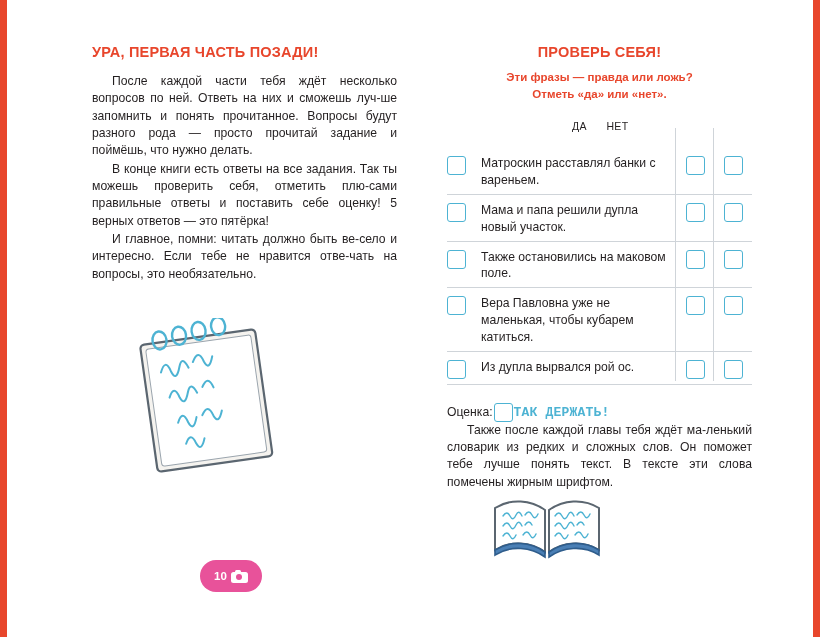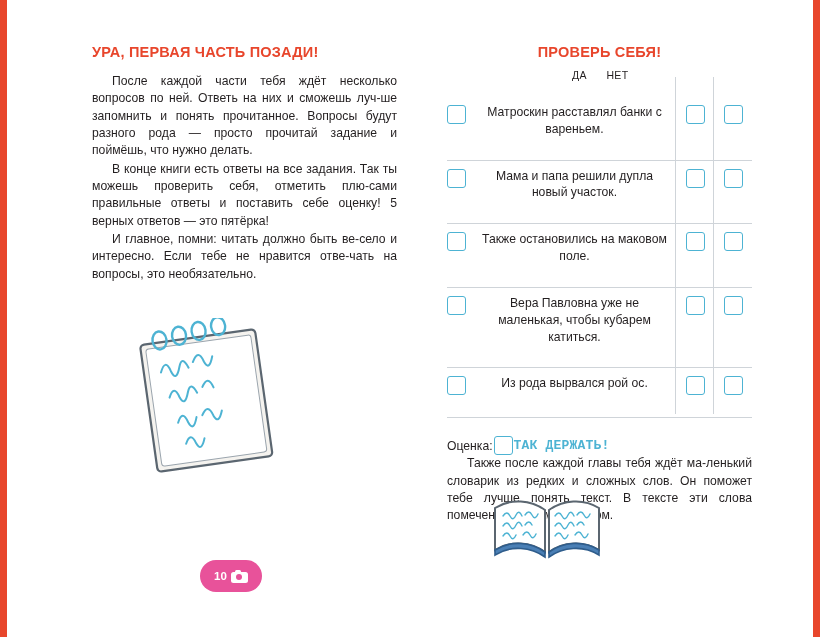--- a/index.html
+++ b/index.html
@@ -102,24 +102,23 @@
     width: 1px;
     background: #cfd4d9;
   }
   .divider-v.d1 { right: 76px; }
   .divider-v.d2 { right: 38px; }
 
   .quiz-row {
     display: flex;
     align-items: flex-start;
     border-bottom: 1px solid #cfd4d9;
-    padding: 7px 0 22px 0;
+    padding: 7px 0 5px 0;
     min-height: 26px;
     box-sizing: border-box;
-    text-align: center;
   }
   .quiz-row:first-child {
     border-top: 1px solid #cfd4d9;
   }
   .box {
     width: 19px;
     height: 19px;
     border: 1.4px solid #4db3d3;
     border-radius: 3px;
     box-sizing: border-box;
@@ -259,20 +258,24 @@
           <ellipse cx="68" cy="14" rx="7" ry="9"></ellipse>
           <ellipse cx="88" cy="12" rx="7" ry="9"></ellipse>
           <ellipse cx="108" cy="10" rx="7" ry="9"></ellipse>
         </g>
       </g>
     </svg>
   </div>
 
   <div class="col col-right">
     <h1 class="section-title">ПРОВЕРЬ СЕБЯ!</h1>
+    <p class="subtitle">
+      <span>Эти фразы — правда или ложь?</span><br>
+      <span>Отметь «да» или «нет».</span>
+    </p>
 
     <div class="quiz">
       <div class="quiz-head">
         <span>ДА</span>
         <span>НЕТ</span>
       </div>
       <div class="quiz-rows">
         <div class="divider-v d1"></div>
         <div class="divider-v d2"></div>
 
@@ -325,21 +328,21 @@
             </div>
           <div class="row-answer">
               <div class="box"></div>
             </div>
         </div>
 
         <div class="quiz-row">
           <div class="row-lead">
             <div class="box"></div>
           </div>
-          <div class="row-text">Из рода вырвался рой ос.</div>
+          <div class="row-text">Из дупла вырвался рой ос.</div>
           <div class="row-answer">
               <div class="box"></div>
             </div>
           <div class="row-answer">
               <div class="box"></div>
             </div>
         </div>
       </div>
     </div>
 

